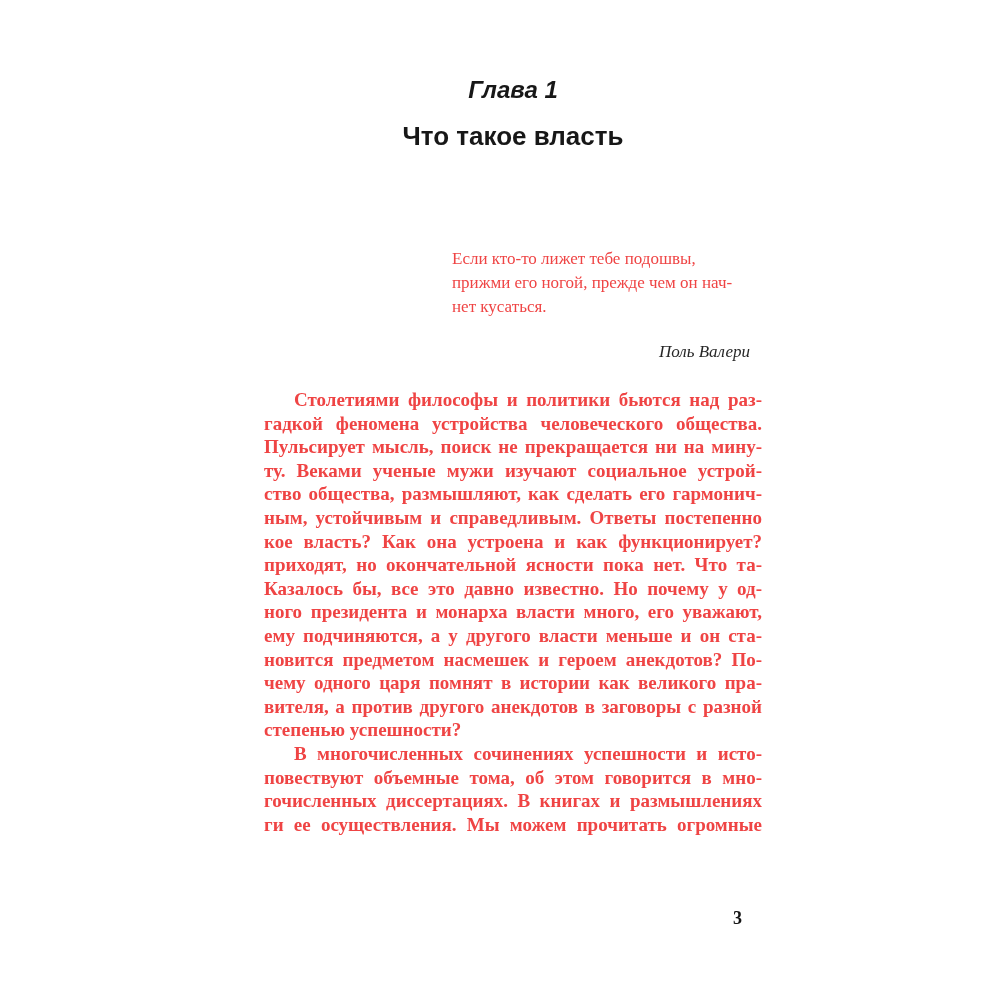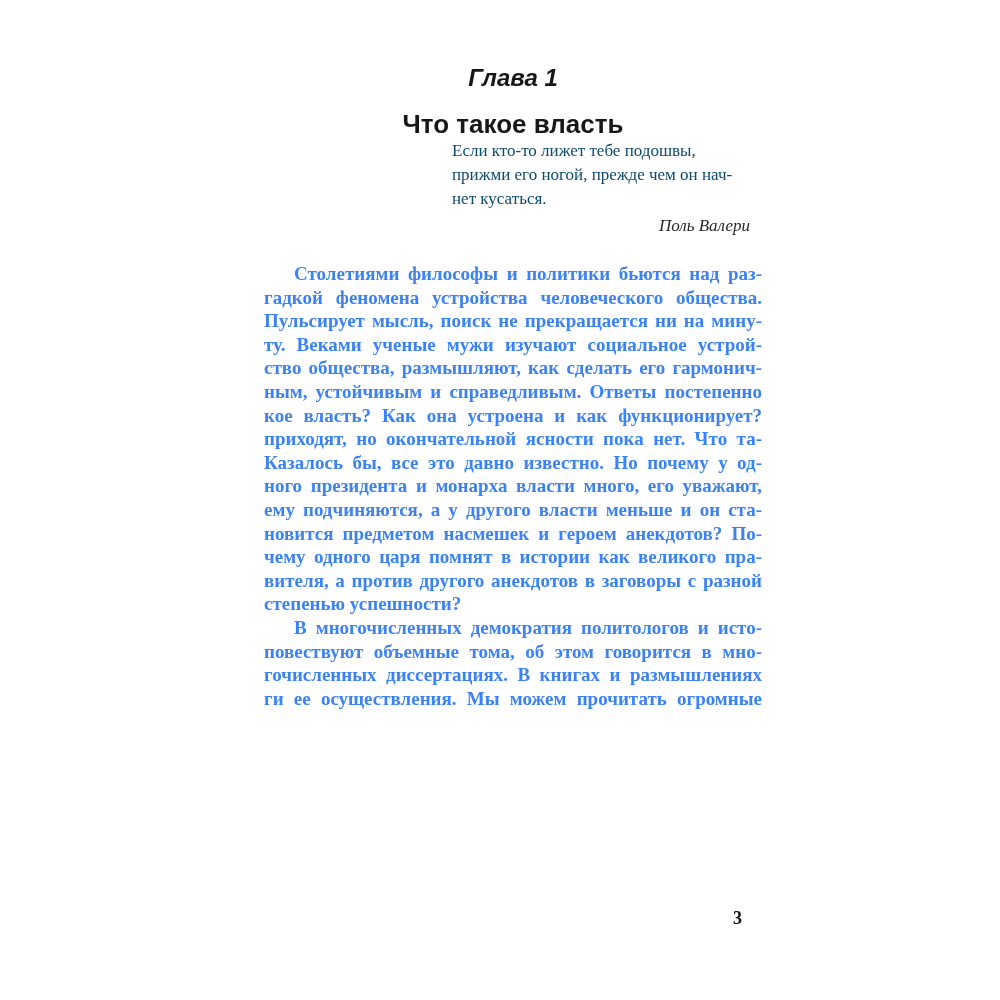--- a/index.html
+++ b/index.html
@@ -9,21 +9,21 @@
     height: 1000px;
     background: #ffffff;
     color: #1b1b1b;
     font-family: "Liberation Serif", serif;
     position: relative;
     overflow: hidden;
   }
   .content {
     position: absolute;
     left: 264px;
-    top: 0;
+    top: 12px;
     width: 498px;
   }
   .chapter-heading {
     margin-top: 64px;
     text-align: center;
     font-family: "Liberation Sans", sans-serif;
     font-style: italic;
     font-weight: 700;
     font-size: 24px;
     line-height: 28px;
@@ -32,43 +32,44 @@
   .page-title {
     margin-top: 17px;
     text-align: center;
     font-family: "Liberation Sans", sans-serif;
     font-weight: 700;
     font-size: 26px;
     line-height: 30px;
     color: #171717;
   }
   .epigraph {
+    margin-top: 96px;
     margin-left: auto;
     margin-right: 12px;
     width: 298px;
     font-size: 17px;
     line-height: 24px;
-    color: #0c4a6e;
+    color: #ef4444;
   }
   .epigraph .line { text-align: left; white-space: nowrap; }
   .attribution {
-    margin-top: 3px;
+    margin-top: 21px;
     margin-right: 12px;
     text-align: right;
     font-style: italic;
     font-size: 17px;
     line-height: 24px;
     color: #272727;
   }
   .body-text {
     margin-top: 24px;
     font-size: 19px;
     line-height: 23.6px;
     font-weight: 600;
-    color: #3b82f6;
+    color: #ef4444;
   }
   .body-text .line {
     text-align: justify;
     text-align-last: justify;
   }
   .body-text .line.no-stretch { text-align-last: left; }
   .body-text .line.indent { text-indent: 30px; }
   .page-number {
     position: absolute;
     top: 908px;
@@ -106,20 +107,20 @@
       <div class="line">ным, устойчивым и справедливым. Ответы постепенно</div>
       <div class="line">кое власть? Как она устроена и как функционирует?</div>
       <div class="line">приходят, но окончательной ясности пока нет. Что та-</div>
       <div class="line">Казалось бы, все это давно известно. Но почему у од-</div>
       <div class="line">ного президента и монарха власти много, его уважают,</div>
       <div class="line">ему подчиняются, а у другого власти меньше и он ста-</div>
       <div class="line">новится предметом насмешек и героем анекдотов? По-</div>
       <div class="line">чему одного царя помнят в истории как великого пра-</div>
       <div class="line">вителя, а против другого анекдотов в заговоры с разной</div>
       <div class="line no-stretch">степенью успешности?</div>
-      <div class="line indent">В многочисленных демократия политологов и исто-</div>
+      <div class="line indent">В многочисленных сочинениях успешности и исто-</div>
       <div class="line">повествуют объемные тома, об этом говорится в мно-</div>
       <div class="line">гочисленных диссертациях. В книгах и размышлениях</div>
       <div class="line">ги ее осуществления. Мы можем прочитать огромные</div>
     </div>
 </div>
 
 <div class="page-number">3</div>
 
 </body></html>

